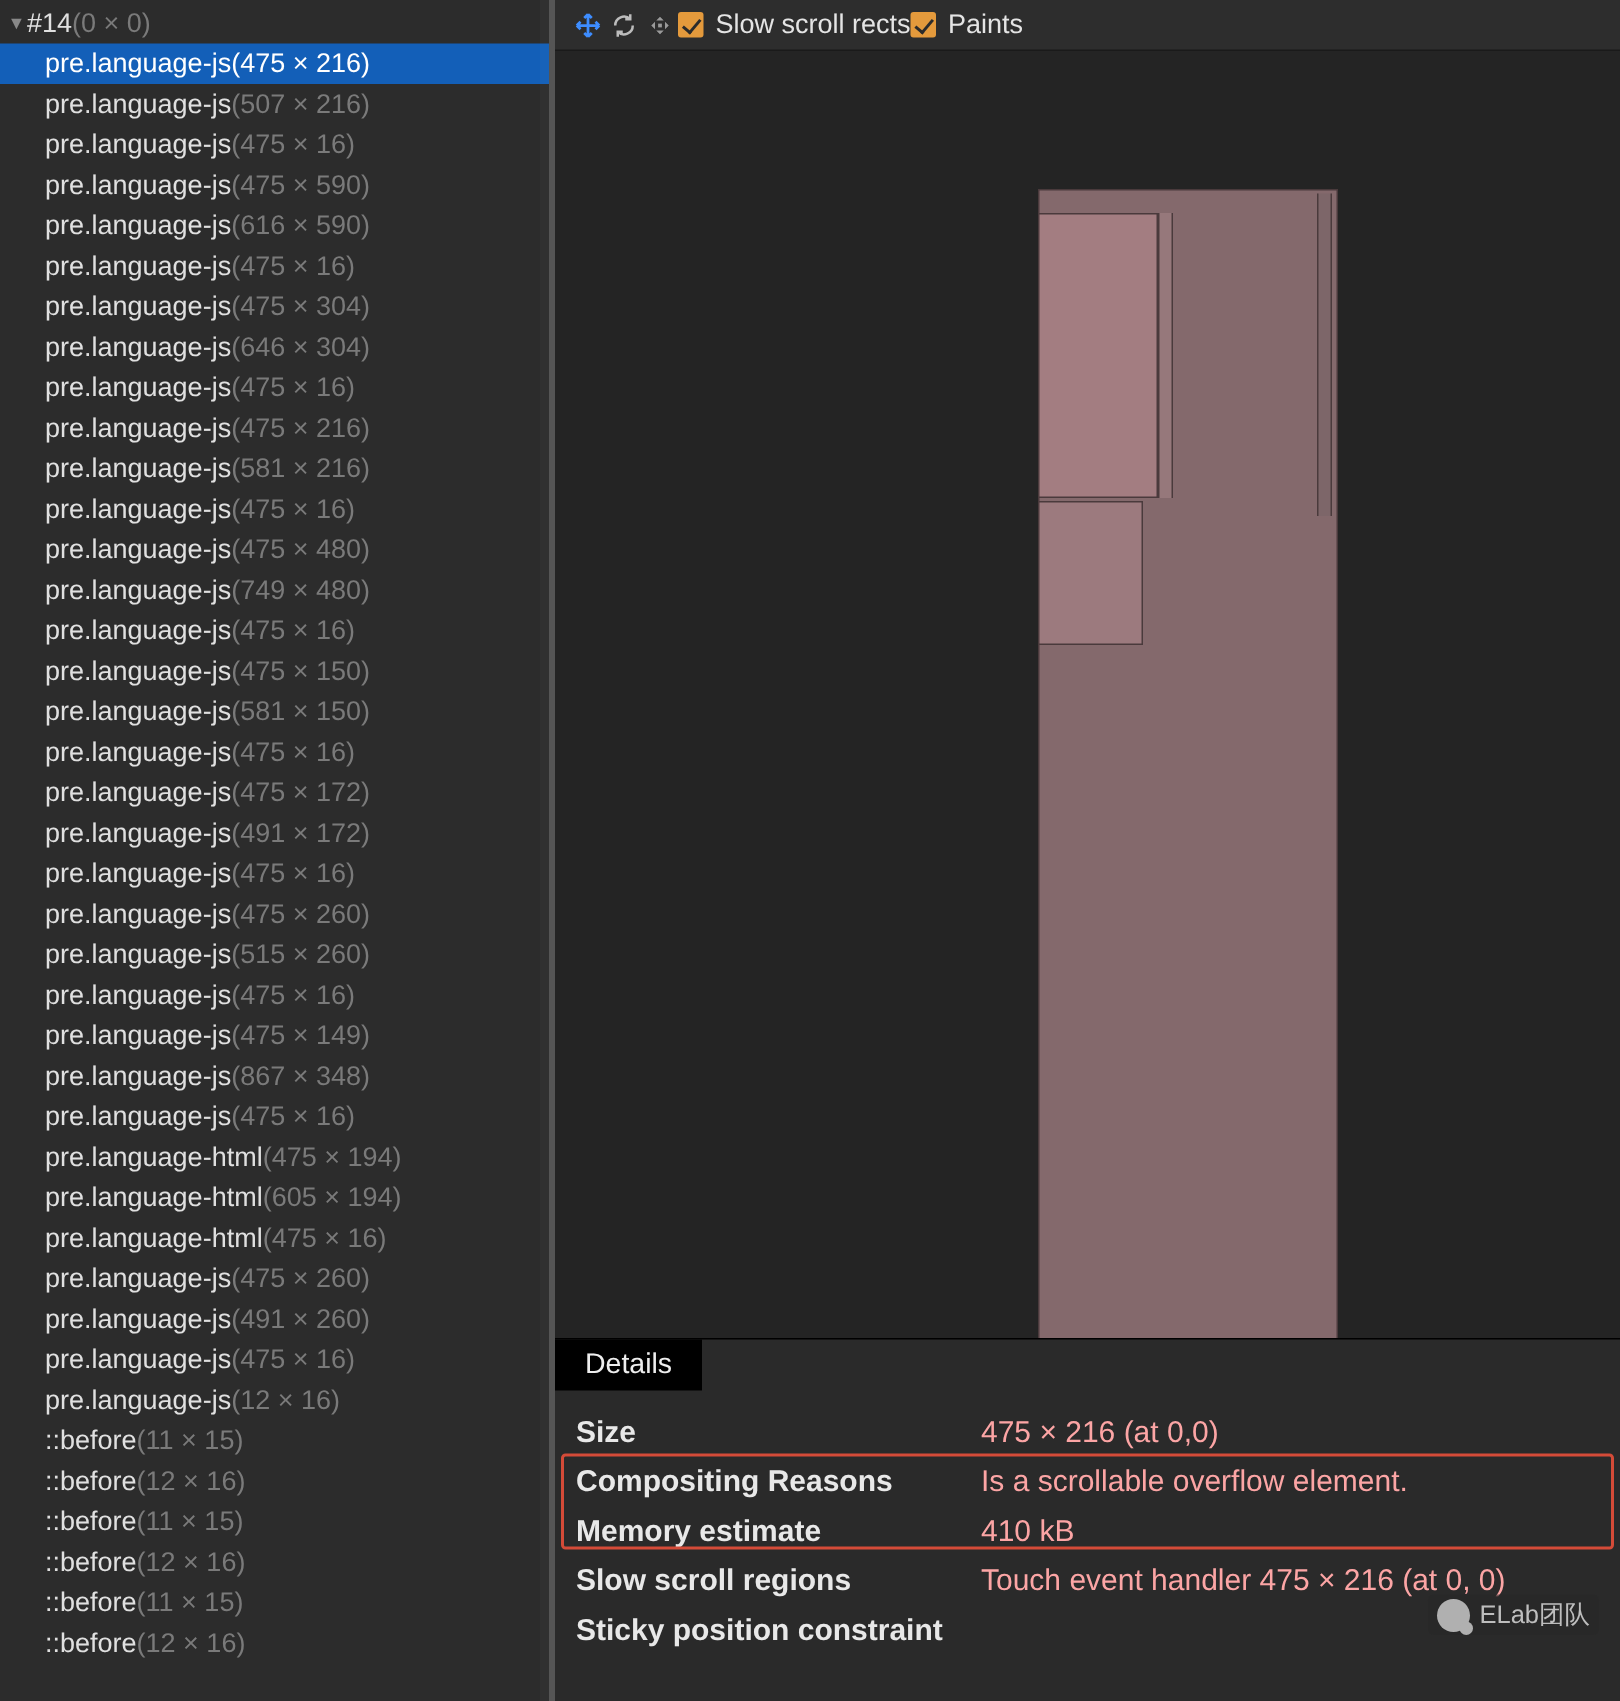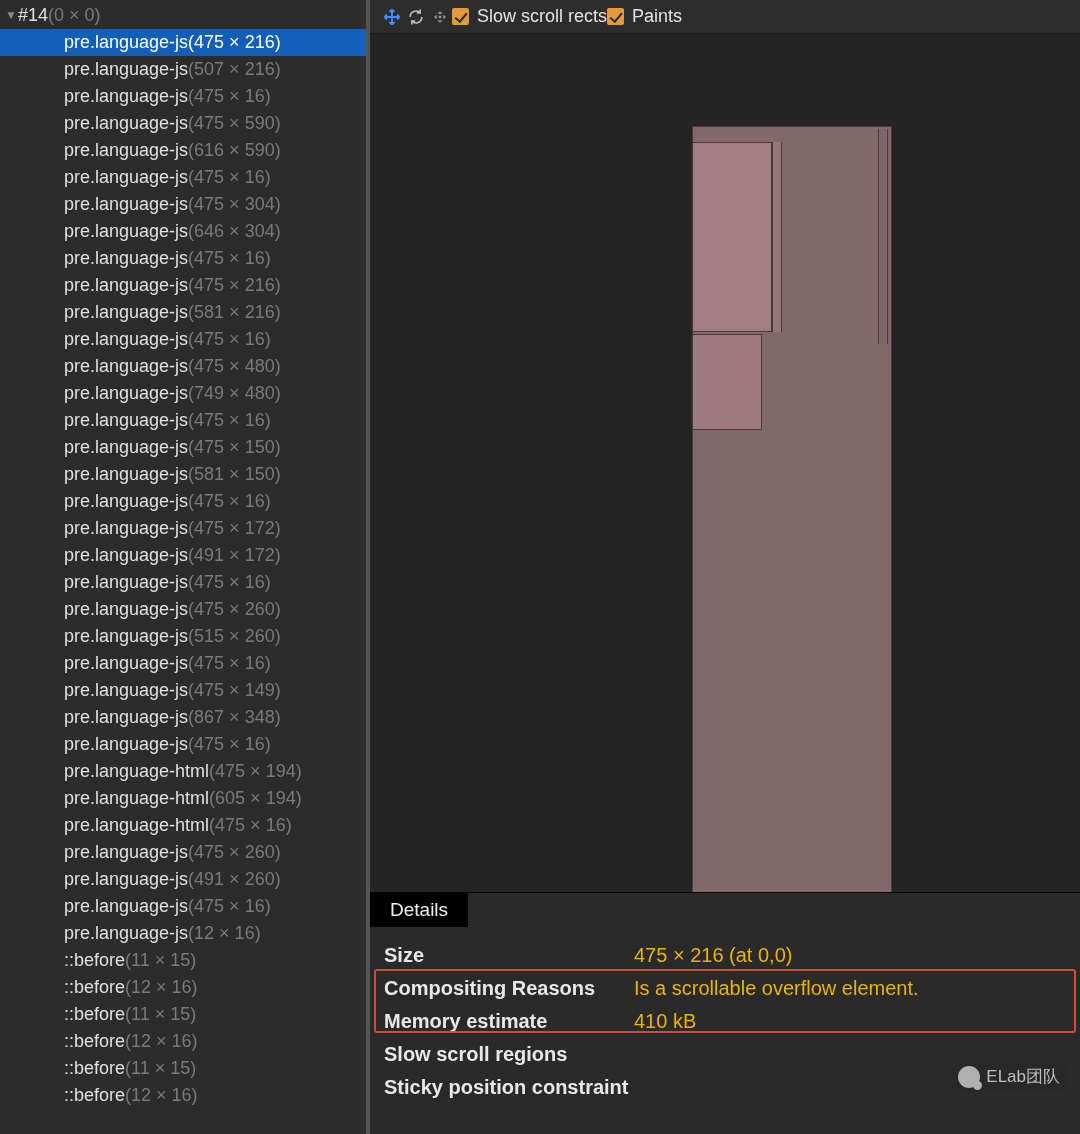--- a/index.html
+++ b/index.html
@@ -30,21 +30,21 @@
   }
   .tree-row .arrow {
     width: 14px; text-align: center;
     color: #888; font-size: 12px;
     user-select: none;
   }
   .tree-row .label { color: #e0e0e0; }
   .tree-row .dims { color: #7a7a7a; }
   .tree-row.level0 { padding-left: 4px; }
   .tree-row.level1 { padding-left: 26px; }
-  .tree-row.level2 { padding-left: 64px; }
+  .tree-row.level2 { padding-left: 30px; }
   .tree-row.selected { background: #135fb8; }
   .tree-row.selected .label, .tree-row.selected .dims, .tree-row.selected .arrow { color: #fff; }
   .tree-scrollbar {
     position: absolute; right: 0; top: 0; width: 6px; height: 100%;
     background: rgba(255,255,255,0.02);
   }
   
   .right-panel { flex: 1; display: flex; flex-direction: column; background: #242424; }
   .toolbar {
     height: 34px;
@@ -128,21 +128,21 @@
     font-size: 19px;
     padding: 6px 20px;
   }
   .details-body { padding: 12px 14px 0 14px; position: relative; }
   .details-row {
     display: flex; align-items: baseline;
     padding: 5px 0;
     font-size: 20px;
   }
   .details-row .k { width: 250px; font-weight: 700; color: #e8e8e8; }
-  .details-row .v { flex: 1; color: #eab308; }
+  .details-row .v { flex: 1; color: #fca5a5; margin-left: 20px; }
   .hl-box {
     position: absolute;
     left: 4px; top: 42px;
     right: 4px; height: 64px;
     border: 2px solid #d44b38;
     border-radius: 3px;
     pointer-events: none;
   }
   .watermark {
     position: absolute;
@@ -388,20 +388,21 @@
           <div class="details-row">
             <span class="k">Compositing Reasons</span>
             <span class="v">Is a scrollable overflow element.</span>
           </div>
           <div class="details-row">
             <span class="k">Memory estimate</span>
             <span class="v">410 kB</span>
           </div>
           <div class="details-row">
             <span class="k">Slow scroll regions</span>
+            <span class="v">Touch event handler 475 × 216 (at 0, 0)</span>
           </div>
           <div class="details-row">
             <span class="k">Sticky position constraint</span>
             <span class="v"></span>
           </div>
         </div>
       <div class="watermark">
         <span class="bubble"></span>
         <span>ELab团队</span>
       </div>

